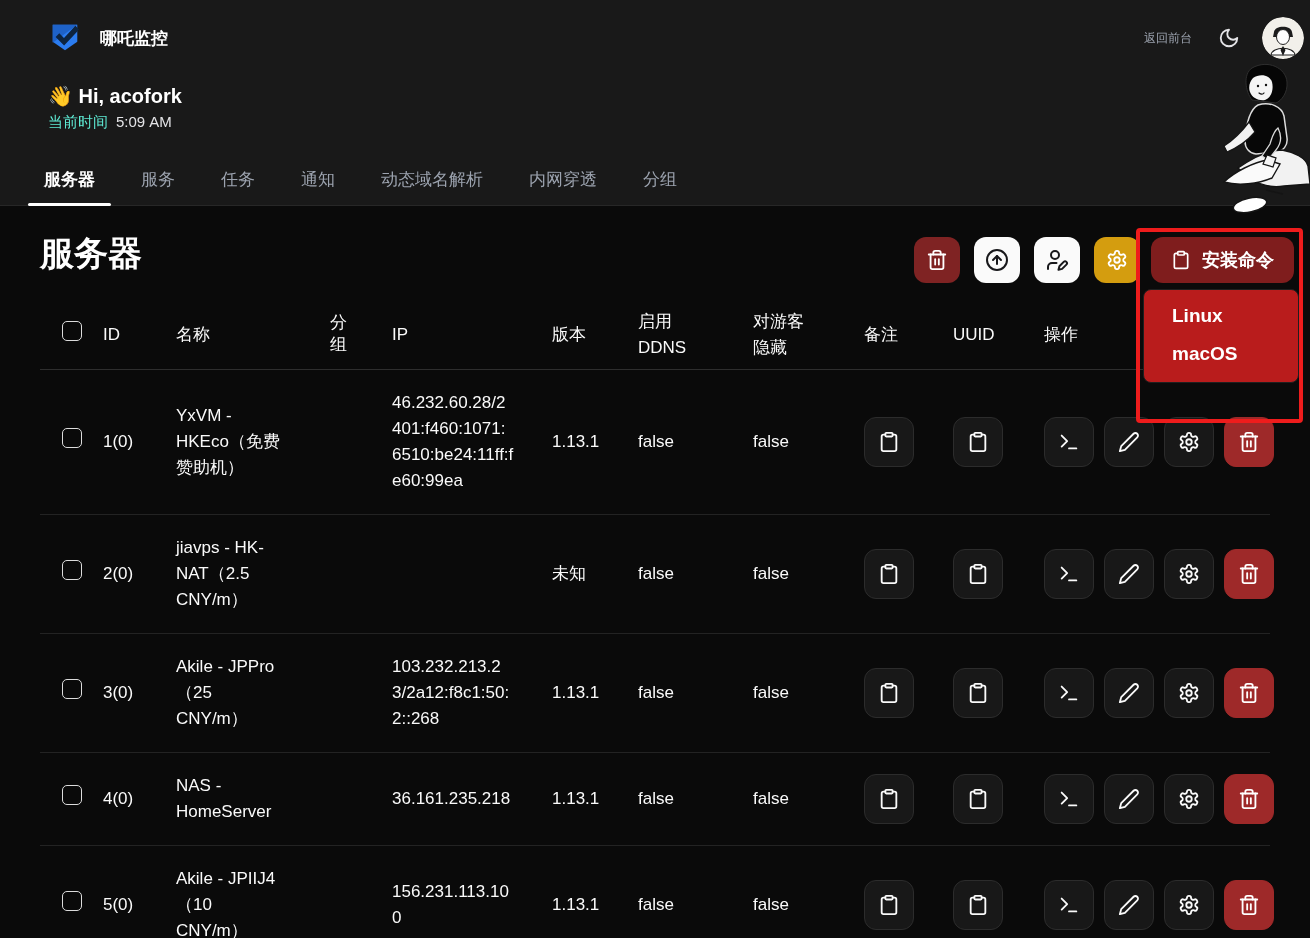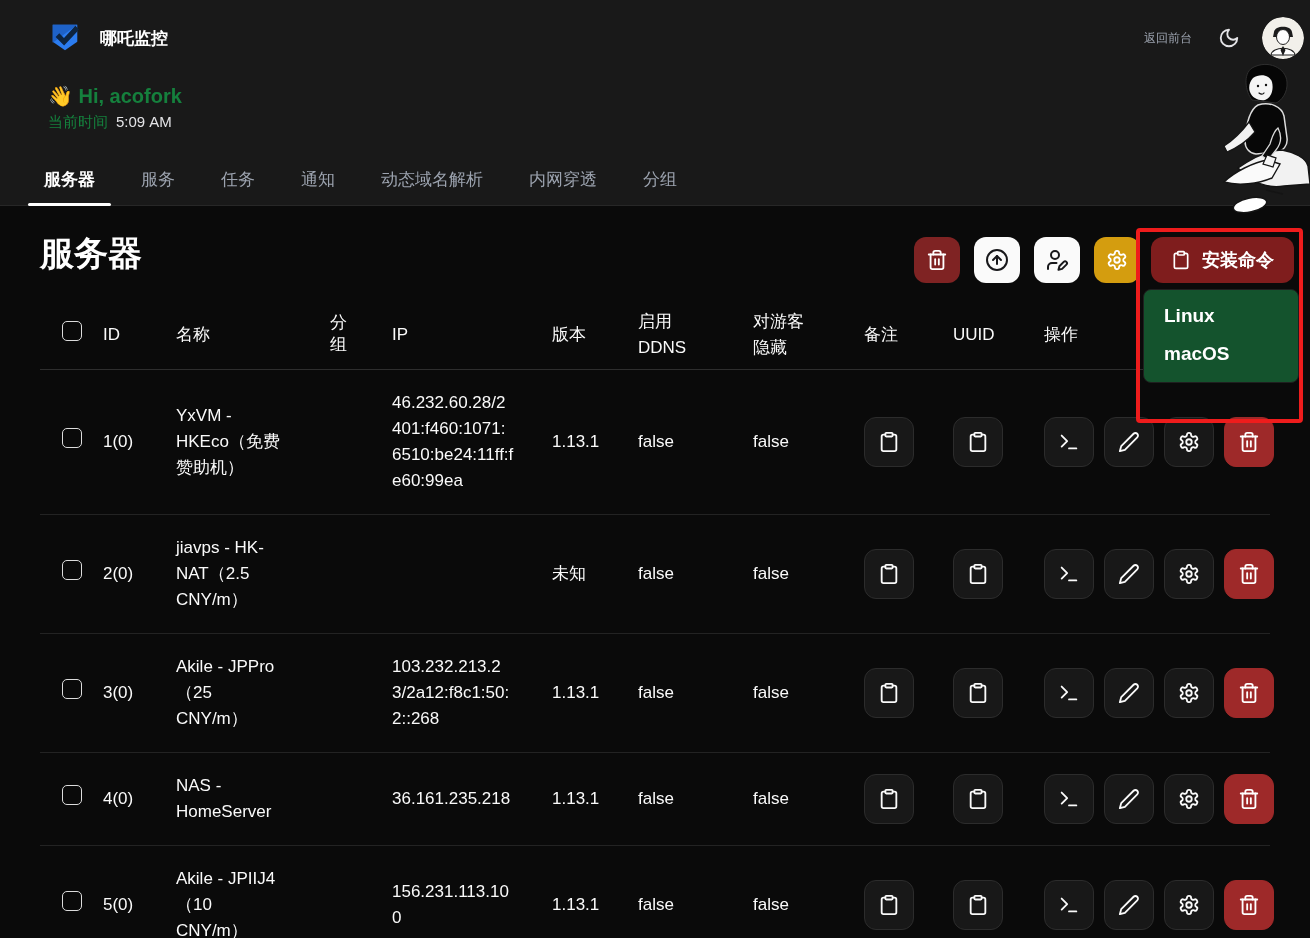--- a/index.html
+++ b/index.html
@@ -17,23 +17,23 @@
   .topzone { background:#191919; }
   .topbar { display:flex; align-items:center; padding:16px 4px 0 48px; height:60px; }
   .logo { width:34px; height:34px; margin-right:10px; }
   .app-title { font-size:17px; font-weight:700; color:#fff;padding-left:8px; }
   .topbar-spacer { flex:1; }
   .back-link { font-size:12px; color:#9ca3af; margin-right:26px; cursor:pointer; }
   .moon-btn { background:none; border:none; color:#e4e4e7; cursor:pointer; margin-right:22px; }
   .avatar { width:42px; height:42px; border-radius:50%; overflow:hidden; cursor:pointer; margin-right:2px; flex:0 0 auto; }
 
   .greeting { margin:24px 0 0 48px; }
-  .greet-line { font-size:20px; font-weight:700; color:#15803d; }
+  .greet-line { font-size:20px; font-weight:700; color:#ffffff; }
   .time-line { margin-top:5px; font-size:15px; }
-  .time-label { color:#15803d; }
+  .time-label { color:#5eead4; }
   .time-value { color:#e4e4e7; margin-left:8px; }
 
   .tabs { display:flex; gap:14px; padding-left:28px; margin-top:26px; border-bottom:1px solid #272727; }
   .tab { position:relative; padding:10px 16px 14px; font-size:17px; color:#9ca3af; cursor:pointer; white-space:nowrap; }
   .tab.active { color:#fff; font-weight:700; }
   .tab.active::after { content:""; position:absolute; left:0; right:0; bottom:-1px; height:3px; background:#fff; border-radius:2px; }
 
   
   main { padding:0 40px; }
   .page-title { margin-top:26px; font-size:34px; font-weight:800; line-height:42px; color:#fff; }
@@ -43,21 +43,21 @@
   .tbtn.danger-dark { background:#7f2323; color:#fff; }
   .tbtn.light { background:#fafafa; color:#18181b; }
   .tbtn.warning { background:#d49d0f; color:#fff; }
 
   .install-btn { position:absolute; top:237px; left:1151px; width:143px; height:46px; z-index:21;
     background:#7f1d1d; color:#fff; border:none; border-radius:12px;
     display:flex; align-items:center; justify-content:center; gap:11px;
     font-size:18px; font-weight:700; cursor:pointer; font-family:inherit; }
 
   .dropdown { position:absolute; top:289px; left:1143px; width:156px; z-index:20;
-    background:#14532d; border:1px solid #1f1f1f; border-radius:8px; padding:7px 0 9px; }
+    background:#b91c1c; border:1px solid #1f1f1f; border-radius:8px; padding:7px 8px 9px; }
   .dd-item { padding:8px 20px; font-size:19px; font-weight:700; color:#fff; cursor:pointer; }
 
   .annotation-box { position:absolute; top:228px; left:1136px; width:167px; height:195px;
     border:4px solid #ee1c1c; border-radius:4px; z-index:30; pointer-events:none; }
 
   
   .table { margin-top:26px; }
   .grid { display:grid;
     grid-template-columns:52px 72px 152px 64px 160px 86px 112px 110px 92px 88px 1fr;
     align-items:center; }

